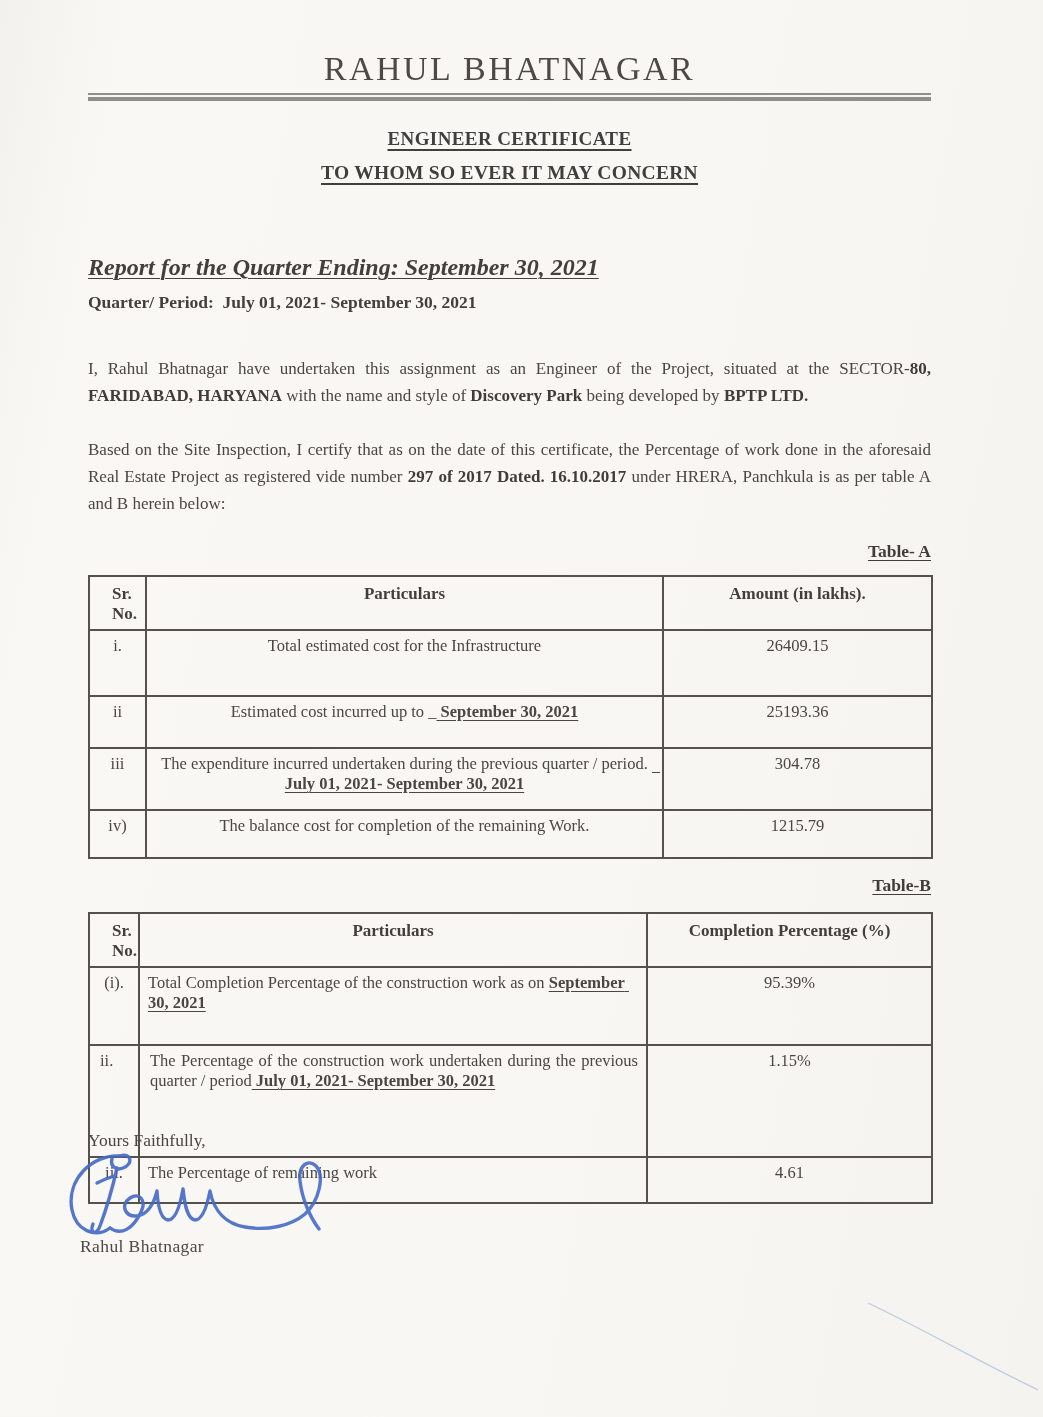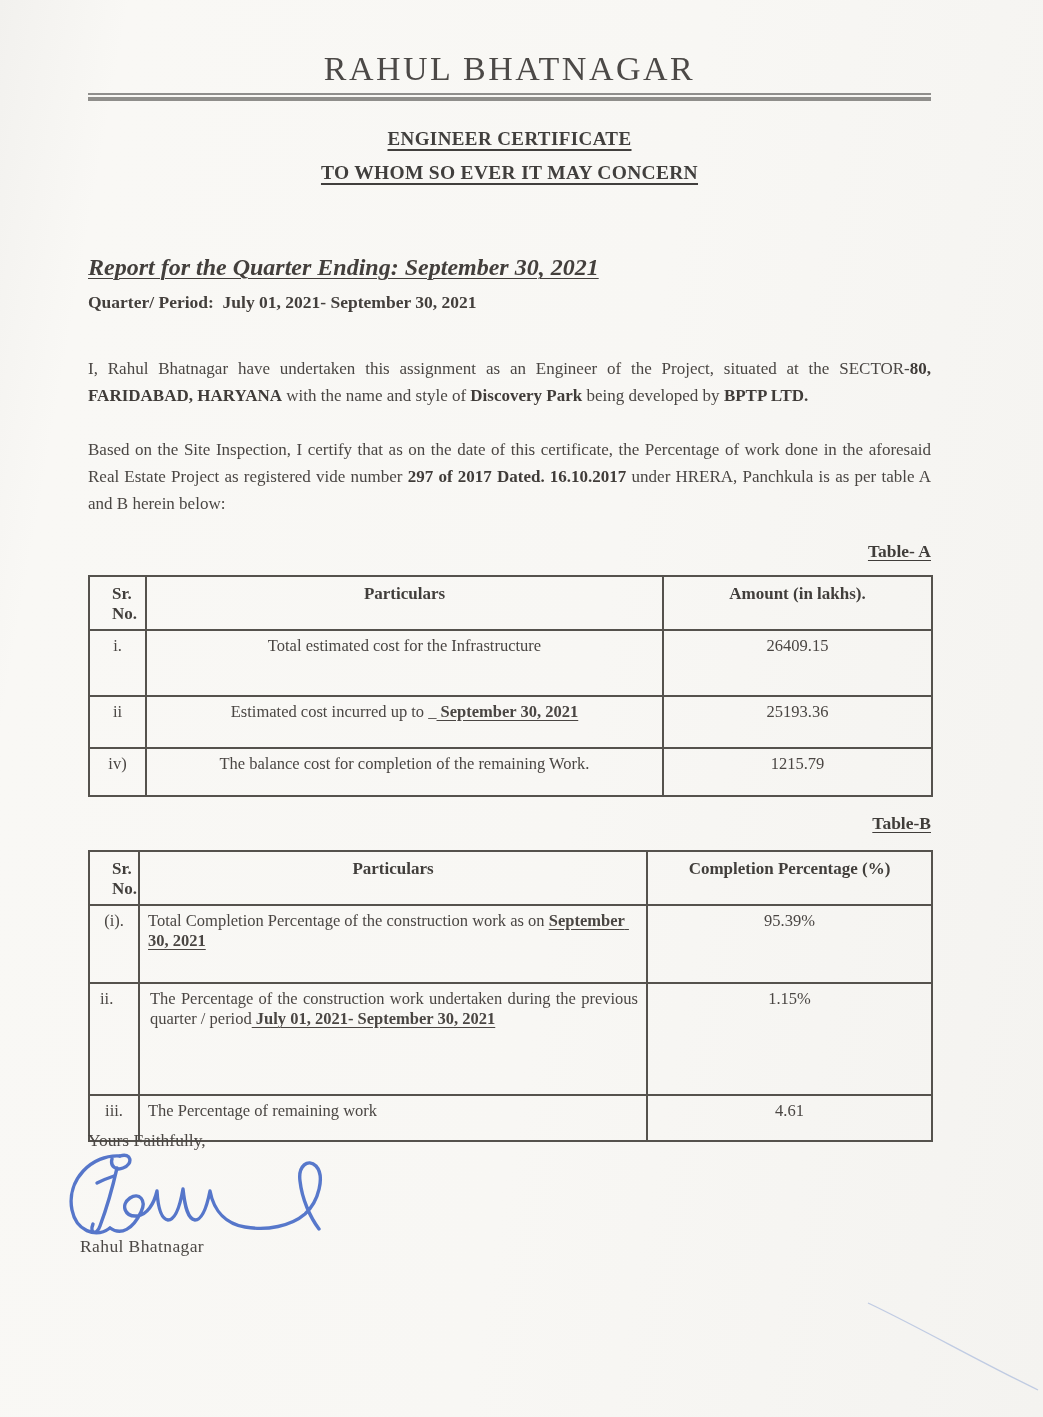--- a/index.html
+++ b/index.html
@@ -132,20 +132,25 @@
       <tr class="ta-r0">
         <td class="sr">i.</td>
         <td class="part ctr"><span>Total estimated cost for the Infrastructure</span></td>
         <td class="amt">26409.15</td>
       </tr>
       <tr class="ta-r1">
         <td class="sr">ii</td>
         <td class="part ctr"><span>Estimated cost incurred up to _</span><span class="bu"> September 30, 2021</span></td>
         <td class="amt">25193.36</td>
       </tr>
+      <tr class="ta-r2">
+        <td class="sr">iii</td>
+        <td class="part ctr"><span>The expenditure incurred undertaken during the previous quarter / period. </span><span class="bu">  July 01, 2021- September 30, 2021</span></td>
+        <td class="amt">304.78</td>
+      </tr>
       <tr class="ta-r3">
         <td class="sr">iv)</td>
         <td class="part ctr"><span>The balance cost for completion of the remaining Work.</span></td>
         <td class="amt">1215.79</td>
       </tr>
     </tbody>
       </table>
 
     <div class="tbl-title b">Table-B</div>
 

